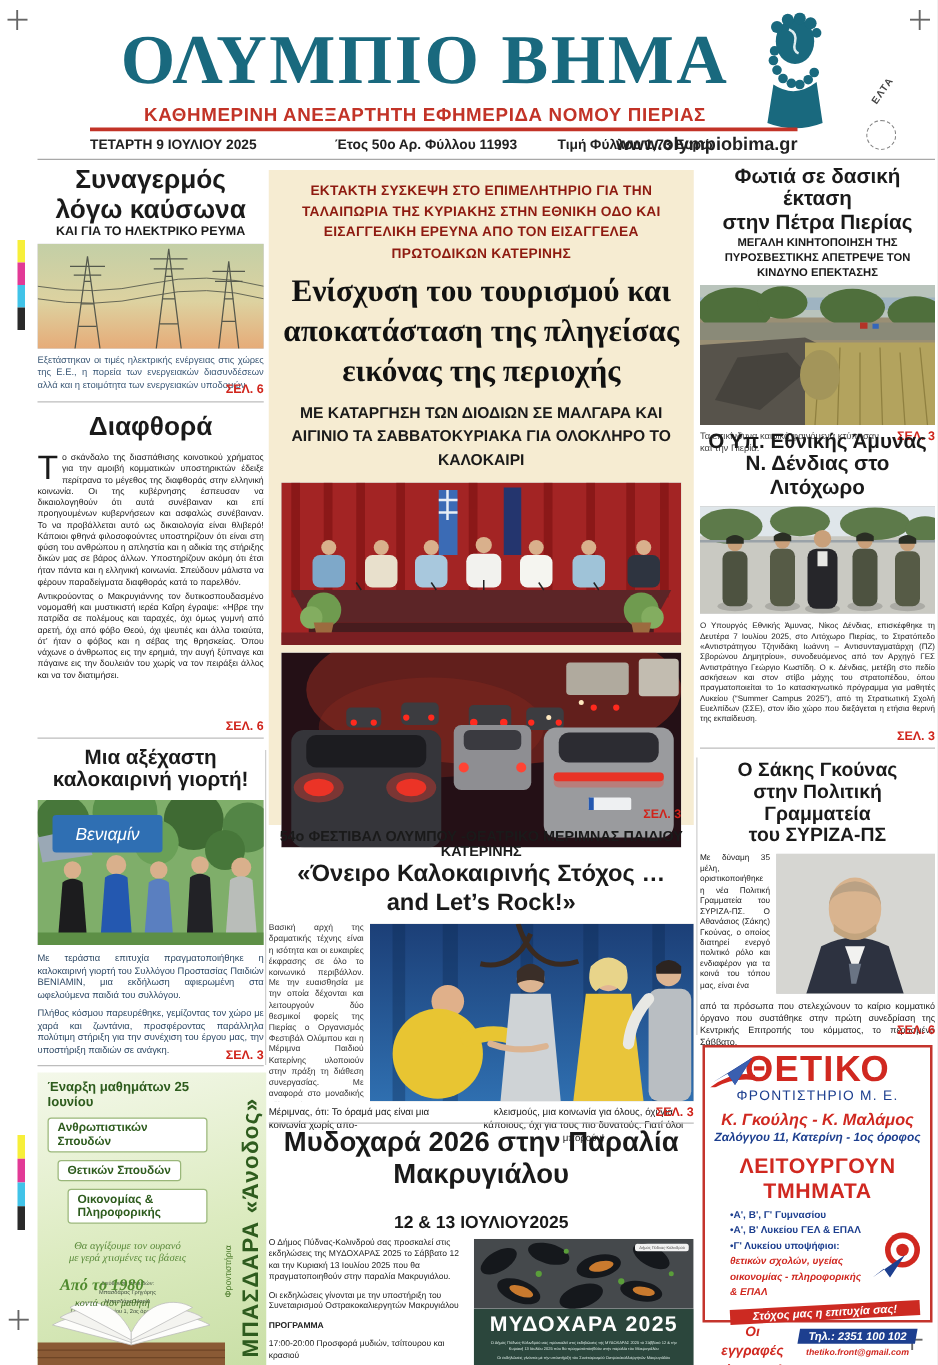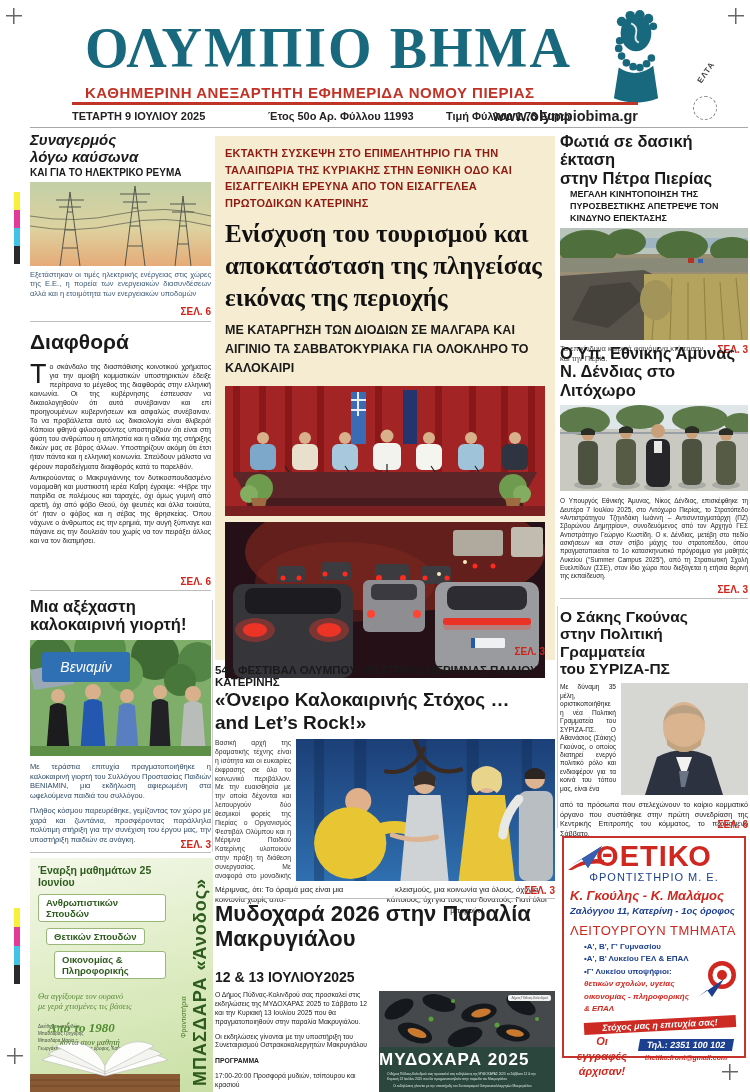--- a/index.html
+++ b/index.html
@@ -1,20 +1,20 @@
 <!DOCTYPE html>
 <html><head>
 <meta charset="utf-8">
 <style>
   html,body{margin:0;padding:0;background:#e8e8e8;}
   #page{position:relative;width:750px;height:1092px;background:#fff;overflow:hidden;
         font-family:"Liberation Sans","DejaVu Sans",sans-serif;color:#1a1a1a;margin:0 auto;}
   .abs{position:absolute;}
   .serif{font-family:"Liberation Serif","DejaVu Serif",serif;}
-  .ctr{}
+  .ctr{text-align:center;}
   .just{text-align:justify;}
   .pref{color:#d0241b;font-weight:bold;font-size:10px;text-align:right;}
   .rule-b{border-bottom:1px solid #bdbdbd;}
   .crop{width:16px;height:16px;background:
       linear-gradient(#666,#666) center/100% 1.5px no-repeat,
       linear-gradient(#666,#666) center/1.5px 100% no-repeat;}
   
   .mast-title{font-size:56px;font-weight:bold;color:#19697e;letter-spacing:2px;line-height:1;}
   .mast-sub{font-size:15px;font-weight:bold;color:#c23327;letter-spacing:.5px;}
   .dateline span{position:absolute;font-size:11px;font-weight:bold;color:#222;white-space:nowrap;}
@@ -123,21 +123,21 @@
 
   <div class="abs dateline" style="left:72px;top:107px;width:566px;height:18px;">
     <span style="left:0;top:3px;">ΤΕΤΑΡΤΗ 9 ΙΟΥΛΙΟΥ 2025</span>
     <span style="left:196px;top:3px;">Έτος 50ο Αρ. Φύλλου 11993</span>
     <span style="left:374px;top:3px;">Τιμή Φύλλου 1,73 Ευρώ</span>
     <span class="site" style="right:0;top:1px;">www.olympiobima.gr</span>
   </div>
   <div class="abs" style="left:30px;top:127px;width:718px;height:1px;background:#a8a8a8;"></div>
 
   <div class="abs rule-b" style="left:30px;top:132px;width:181px;height:189px;">
-    <div class="a-title ctr" style="font-size:15px;font-style:italic;">
+    <div class="a-title ctr" style="font-size:21px;">
       <div>Συναγερμός</div>
       <div>λόγω καύσωνα</div>
     </div>
     <div class="ctr" style="font-size:10px;font-weight:bold;margin-top:1px;">ΚΑΙ ΓΙΑ ΤΟ ΗΛΕΚΤΡΙΚΟ ΡΕΥΜΑ</div>
     <div class="photo" style="height:84px;margin-top:4px;">
       <svg viewBox="0 0 181 84" preserveAspectRatio="none">
         <defs>
             <linearGradient id="sky1" x2="0" y2="1">
           <stop offset="0" stop-color="#c3cfa6"></stop>
               <stop offset=".55" stop-color="#ddd2a0"></stop>
@@ -583,21 +583,21 @@
           <path d="M0 26 Q18 12 36 16 L36 20 Q18 18 4 26 Z" fill="#d02820"></path>
           <path d="M2 22 L34 2 L20 24 L14 15 Z" fill="#1d3f8f"></path>
           <path d="M14 15 L34 2 L20 24 Z" fill="#3a5fb0"></path>
         </svg>
       </span>
       <div class="th-brand">ΘΕΤΙΚΟ</div>
       <div class="th-blue" style="font-size:11px;letter-spacing:1px;">ΦΡΟΝΤΙΣΤΗΡΙΟ Μ. Ε.</div>
     </div>
     <div class="th-red ctr" style="font-size:13px;font-weight:bold;font-style:italic;margin-top:5px;">Κ. Γκούλης - Κ. Μαλάμος</div>
     <div class="th-blue ctr" style="font-size:9.5px;font-weight:bold;font-style:italic;margin-top:2px;">Ζαλόγγου 11, Κατερίνη - 1ος όροφος</div>
-    <div class="th-red ctr" style="font-size:13px;font-weight:normal;margin-top:7px;letter-spacing:.5px;">ΛΕΙΤΟΥΡΓΟΥΝ ΤΜΗΜΑΤΑ</div>
+    <div class="th-red ctr" style="font-size:17px;font-weight:bold;margin-top:7px;letter-spacing:.5px;">ΛΕΙΤΟΥΡΓΟΥΝ ΤΜΗΜΑΤΑ</div>
     <div style="padding-left:14px;margin-top:3px;position:relative;">
       <div class="th-item th-blue">•Α', Β', Γ' Γυμνασίου</div>
       <div class="th-item th-blue">•Α', Β' Λυκείου ΓΕΛ &amp; ΕΠΑΛ</div>
       <div class="th-item th-blue">•Γ' Λυκείου υποψήφιοι:</div>
       <div class="th-item th-red" style="font-style:italic;">θετικών σχολών, υγείας</div>
       <div class="th-item th-red" style="font-style:italic;">οικονομίας - πληροφορικής</div>
       <div class="th-item th-red" style="font-style:italic;">&amp; ΕΠΑΛ</div>
       <span class="abs" style="right:0;top:18px;">
         <svg viewBox="0 0 40 40" width="40" height="40">
           <circle cx="24" cy="16" r="14" fill="#d02820"></circle>

